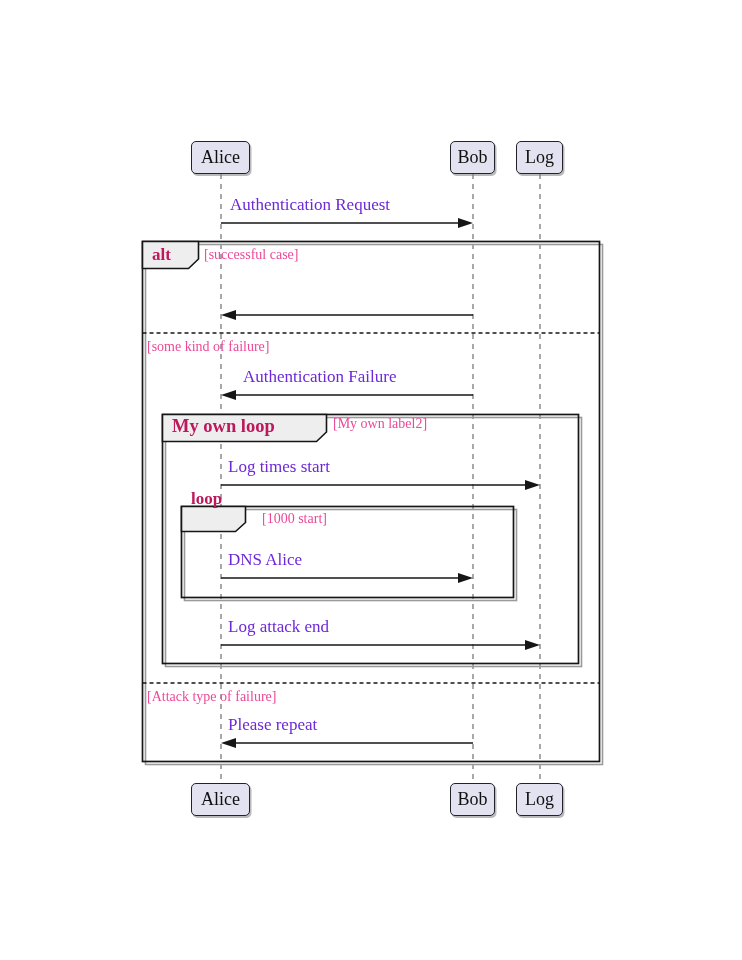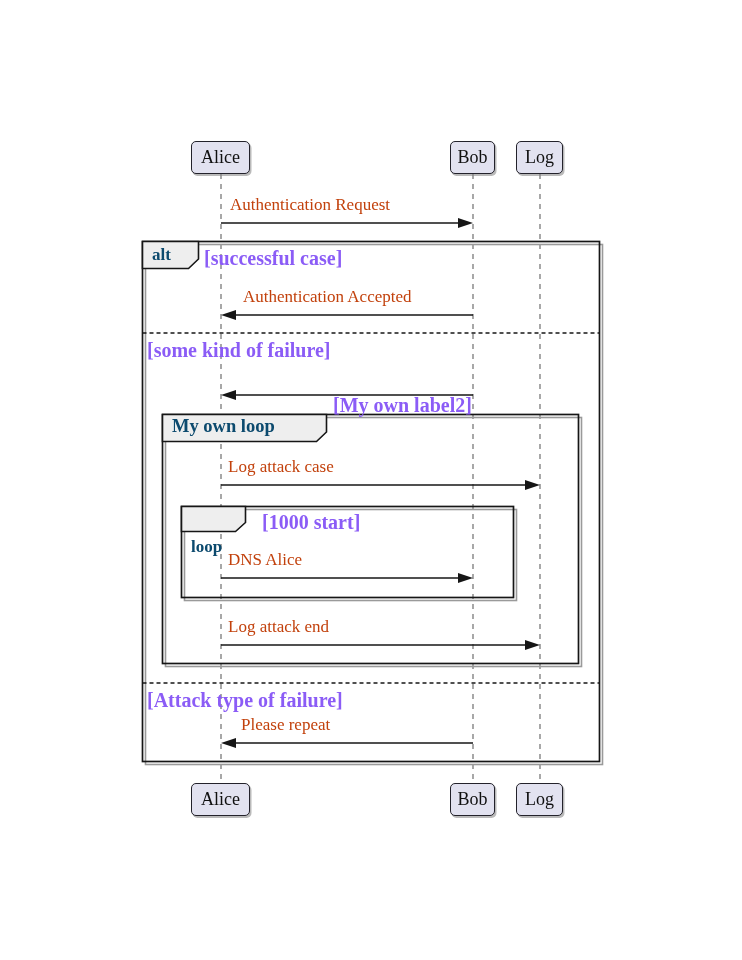--- a/index.html
+++ b/index.html
@@ -36,36 +36,36 @@
     justify-content: center;
     font-size: 18px;
     color: #101010;
   }
 
   
   .msg {
     position: absolute;
     font-size: 17px;
     white-space: nowrap;
-    color: #c2410c;
+    color: #6d28d9;
   }
   .flabel {
     position: absolute;
     font-weight: bold;
     font-size: 17px;
     white-space: nowrap;
-    color: #0c4a6e;
+    color: #be185d;
   }
   .flabel.big { font-size: 18.5px; }
   .cond {
     position: absolute;
-    font-weight: bold;
-    font-size: 20px;
+    font-weight: normal;
+    font-size: 14px;
     white-space: nowrap;
-    color: #8b5cf6;
+    color: #ec4899;
   }
 </style>
 </head>
 <body>
 
 <div class="canvas">
 
   <svg width="742" height="960" viewBox="0 0 742 960">
 
     <line class="lifeline" x1="221" y1="174" x2="221" y2="783"></line>
@@ -115,25 +115,25 @@
   <div class="participant" style="left:191px; top:783px; width:59px; height:33px;">Alice</div>
   <div class="participant" style="left:450px; top:783px; width:45px; height:33px;">Bob</div>
   <div class="participant" style="left:516px; top:783px; width:47px; height:33px;">Log</div>
 
   <span class="flabel" style="left:152px; top:245px;">alt</span>
   <span class="cond" style="left:204px; top:247px;">[successful case]</span>
   <span class="cond" style="left:147px; top:339px;">[some kind of failure]</span>
   <span class="cond" style="left:147px; top:689px;">[Attack type of failure]</span>
 
   <span class="flabel big" style="left:172px; top:416px;">My own loop</span>
-  <span class="cond" style="left:333px; top:394px;">[My own label2]</span>
+  <span class="cond" style="left:333px; top:416px;">[My own label2]</span>
 
-  <span class="flabel" style="left:191px; top:537px;">loop</span>
+  <span class="flabel" style="left:191px; top:489px;">loop</span>
   <span class="cond" style="left:262px; top:511px;">[1000 start]</span>
 
   <span class="msg" style="left:230px; top:195px;">Authentication Request</span>
-  <span class="msg" style="left:243px; top:287px;">Authentication Accepted</span>
-  <span class="msg" style="left:228px; top:457px;">Log attack case</span>
+  <span class="msg" style="left:243px; top:367px;">Authentication Failure</span>
+  <span class="msg" style="left:228px; top:457px;">Log times start</span>
   <span class="msg" style="left:228px; top:550px;">DNS Alice</span>
   <span class="msg" style="left:228px; top:617px;text-align:right;">Log attack end</span>
-  <span class="msg" style="left:241px; top:715px;">Please repeat</span>
+  <span class="msg" style="left:228px; top:715px;">Please repeat</span>
 
 </div>
 
 </body></html>

